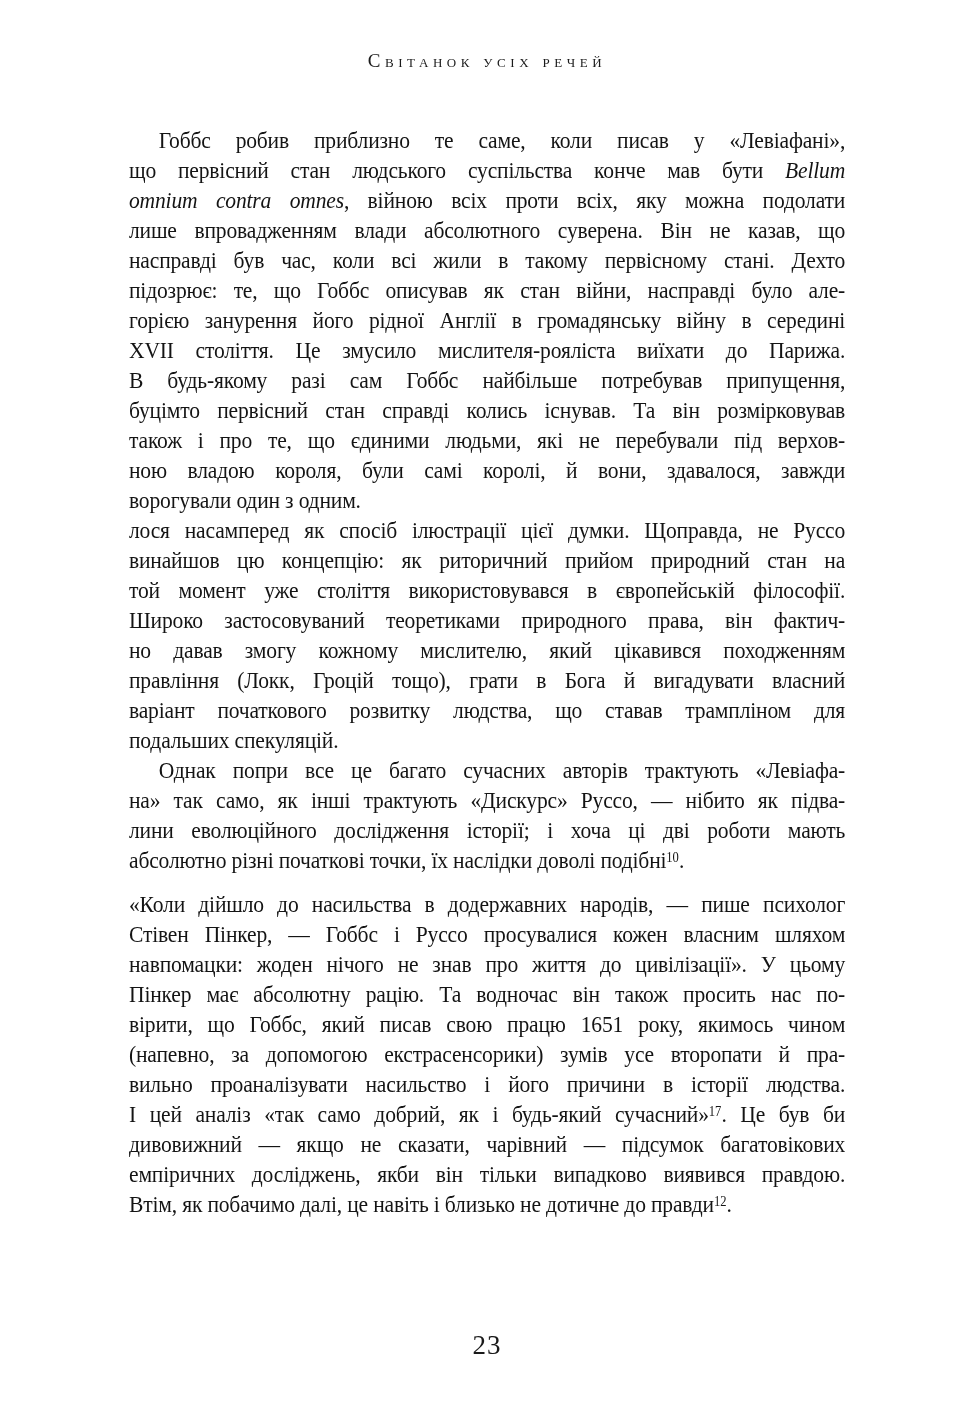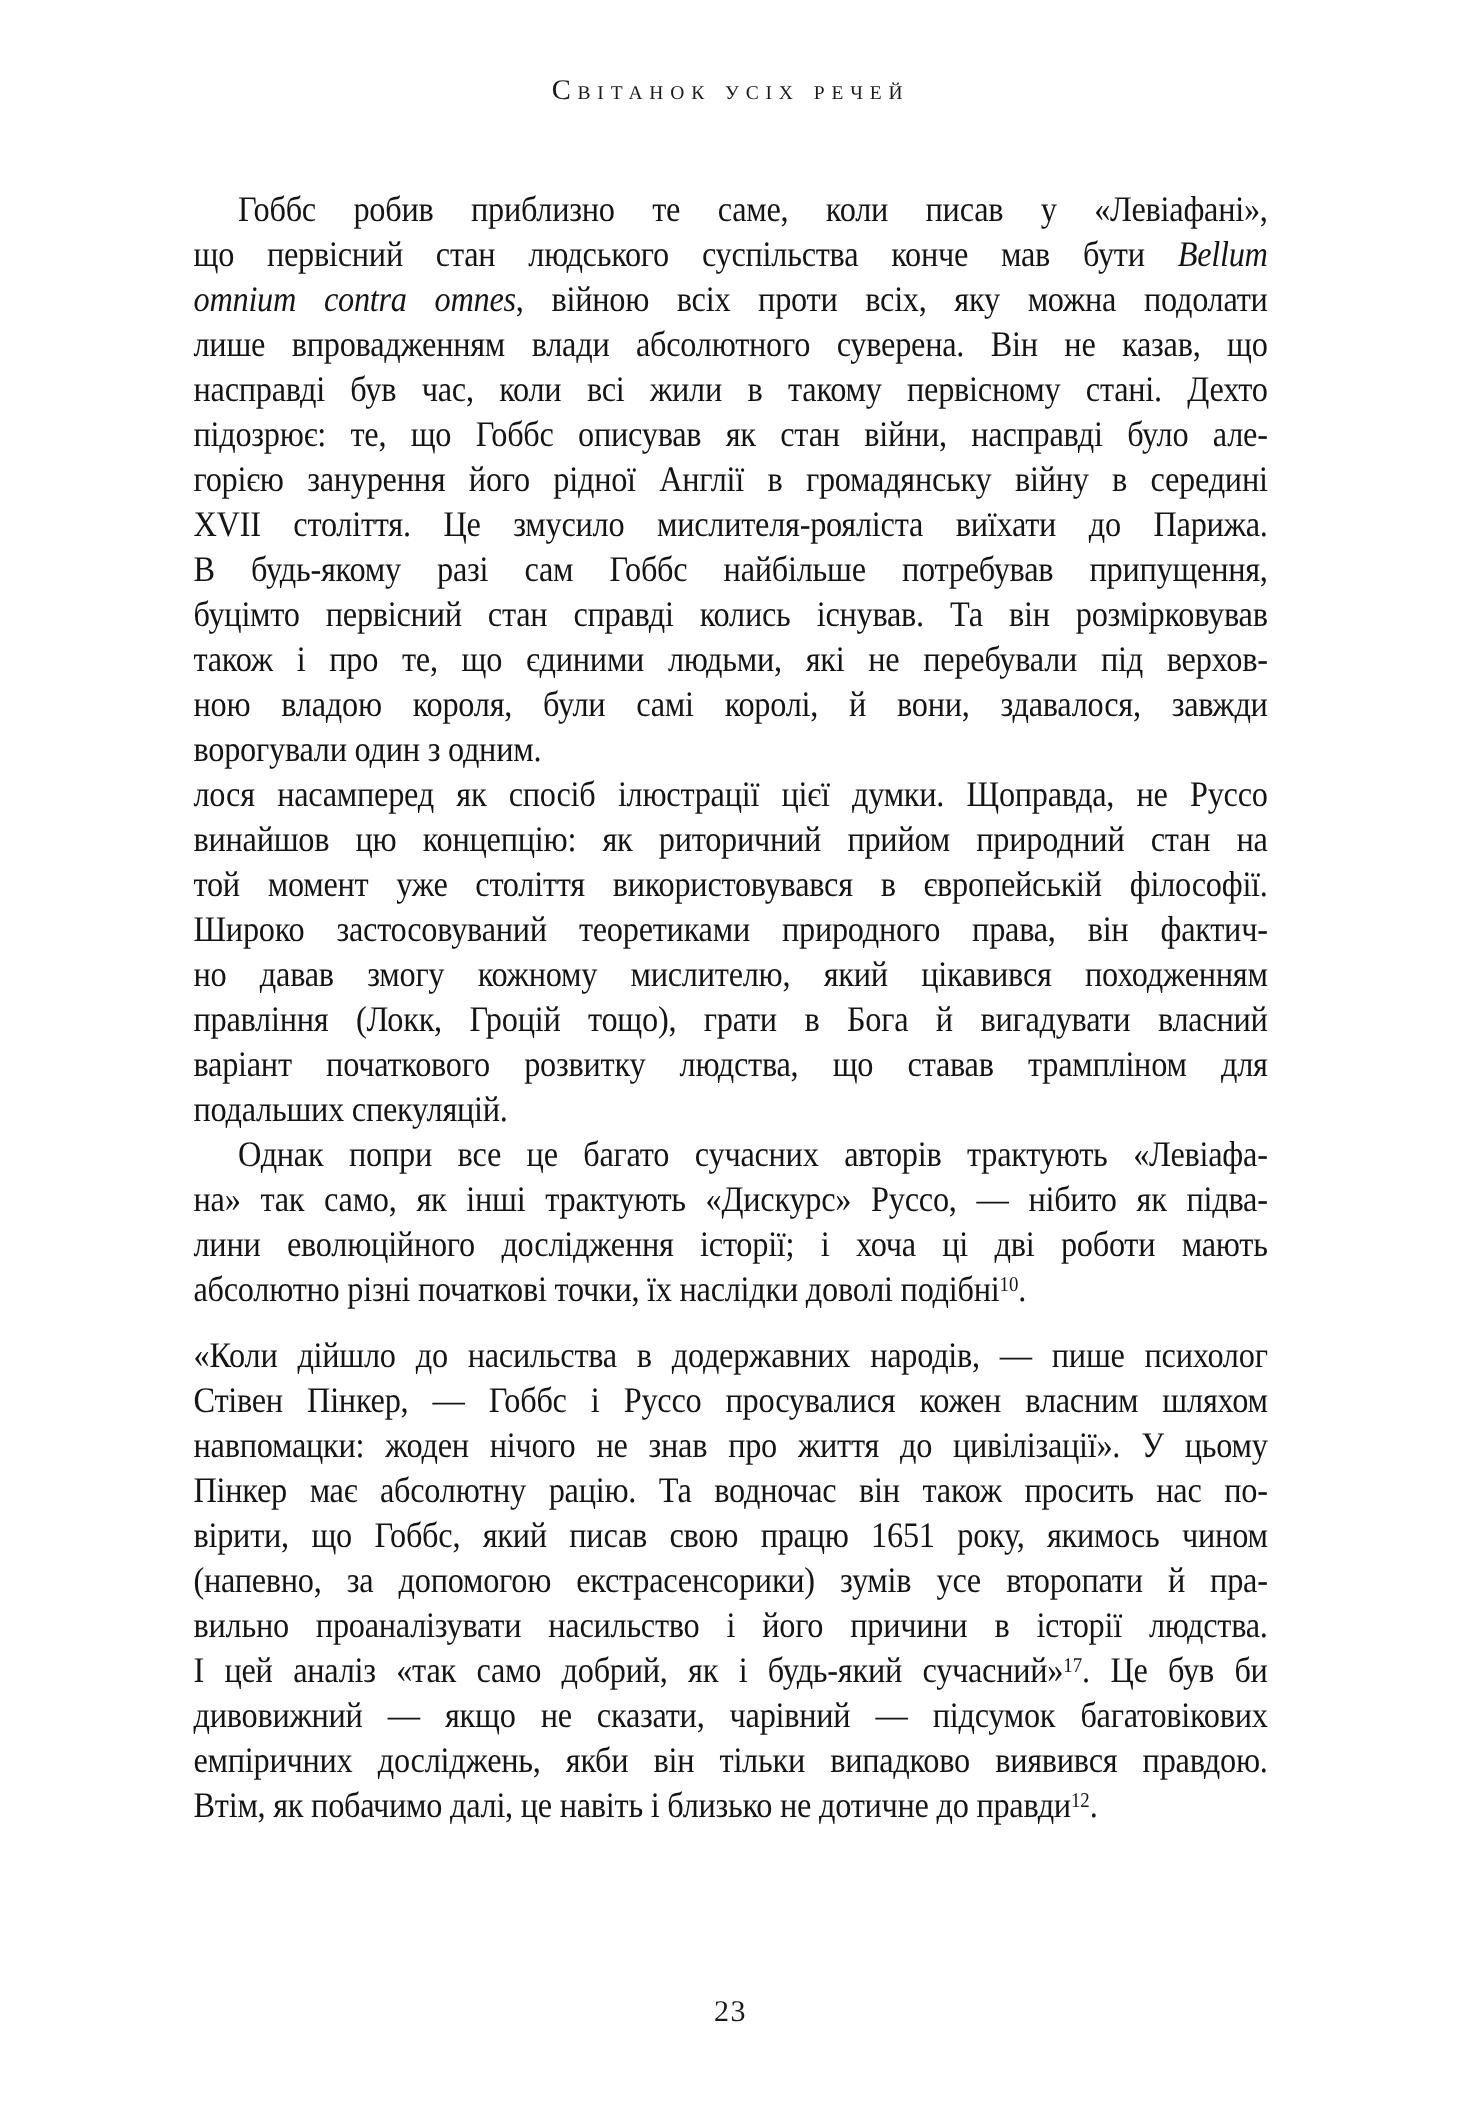--- a/index.html
+++ b/index.html
@@ -50,21 +50,21 @@
     line-height: 0;
     vertical-align: 0.45em;
     letter-spacing: 0;
   }
   .page-number {
     position: absolute;
     top: 1330px;
     left: 0;
     width: 100%;
     text-align: center;
-    font-size: 20px;
+    font-size: 27px;
     letter-spacing: 1px;
     color: #1a1a1a;
   }
 </style>
 </head>
 <body>
 
 <div class="page">
   <div class="running-head">Світанок усіх речей</div>
 

